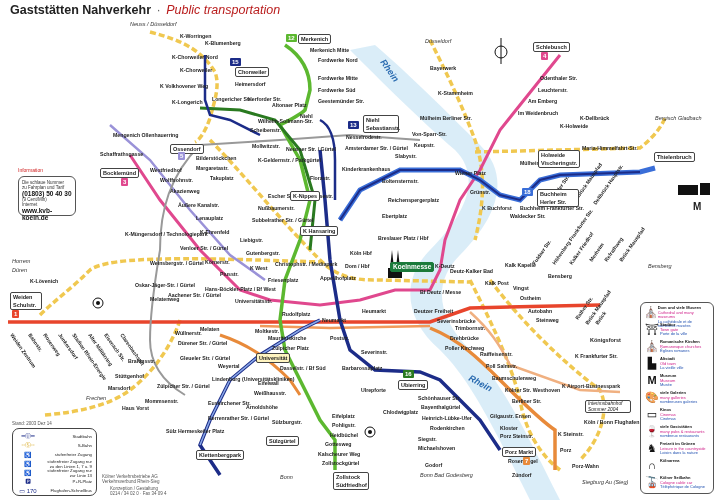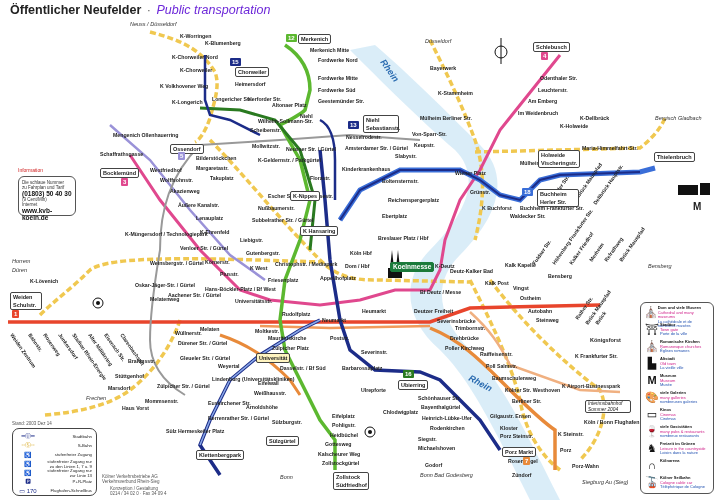--- a/index.html
+++ b/index.html
@@ -1,19 +1,19 @@
 <!DOCTYPE html>
 <html><head>
 <meta charset="utf-8">
 <style>
   html,body{margin:0;padding:0;background:#fff;}
   body{width:719px;height:500px;position:relative;overflow:hidden;font-family:"Liberation Sans",sans-serif;}
   .title{position:absolute;left:10px;top:3px;font-size:12.5px;font-weight:bold;color:#222;white-space:nowrap;}
   .title .sep{font-weight:normal;color:#666;margin:0 2px;}
-  .title .sub{font-style:italic;font-weight:normal;color:#6d28d9;}
+  .title .sub{font-style:italic;font-weight:normal;color:#b91c1c;}
   svg.map{position:absolute;left:0;top:0;}
   .lbl{font-family:"Liberation Sans",sans-serif;font-size:5.2px;font-weight:bold;fill:#222;}
   .lbli{font-family:"Liberation Sans",sans-serif;font-size:5.5px;font-style:italic;fill:#333;}
   .box{position:absolute;border:1px solid #444;border-radius:2px;background:#fff;font-size:5.5px;font-weight:bold;padding:0 2px;line-height:8px;white-space:nowrap;color:#222;}
   .badge{position:absolute;font-size:6px;font-weight:bold;color:#fff;padding:0 2px;line-height:8px;border-radius:1px;}
   .info{position:absolute;left:18px;top:176px;width:58px;height:40px;border:1px solid #555;border-radius:6px;background:#fff;font-size:4.5px;color:#333;padding:3px;box-sizing:border-box;}
   .info-title{position:absolute;left:18px;top:167px;font-size:5px;color:#d02020;}
   .info .phone{font-size:6.5px;font-weight:bold;color:#111;}
   .info .web{font-size:6.5px;font-weight:bold;color:#111;}
   .legend{position:absolute;left:12px;top:428px;width:85px;height:68px;border:1.5px solid #444;border-radius:7px;background:#fff;box-sizing:border-box;padding:3px 4px;}
@@ -26,21 +26,21 @@
   .poi-icon{width:16px;font-size:11px;line-height:13px;text-align:center;color:#111;}
   .poi-text{font-size:4px;line-height:4.5px;}
   .poi-text .de{color:#111;font-weight:bold;}
   .poi-text .en{color:#d0208a;}
   .poi-text .fr{color:#2050b0;}
 </style>
 </head>
 <body>
 
 <div class="title">
-  <span>Öffentlicher Neufelder</span>
+  <span>Gaststätten Nahverkehr</span>
   <span class="sep">·</span>
   <span class="sub">Public transportation</span>
 </div>
 
 <svg class="map" width="719" height="500" viewBox="0 0 719 500">
 
   <path d="M350,50 C380,80 420,120 455,150 C480,175 470,210 430,250 C400,280 405,320 440,350 C470,380 490,420 530,500 L560,500 C520,420 500,380 470,350 C440,320 430,285 460,255 C500,215 510,175 480,145 C450,115 410,75 375,45 Z" fill="#d6ebf7" opacity="0.9"></path>
   <text class="lbli" x="380" y="62" transform="rotate(55 380 62)" style="font-size:9px;fill:#2a6bb0;font-weight:bold;">Rhein</text>
   <text class="lbli" x="468" y="380" transform="rotate(28 468 380)" style="font-size:9px;fill:#2a6bb0;font-weight:bold;">Rhein</text>
 

